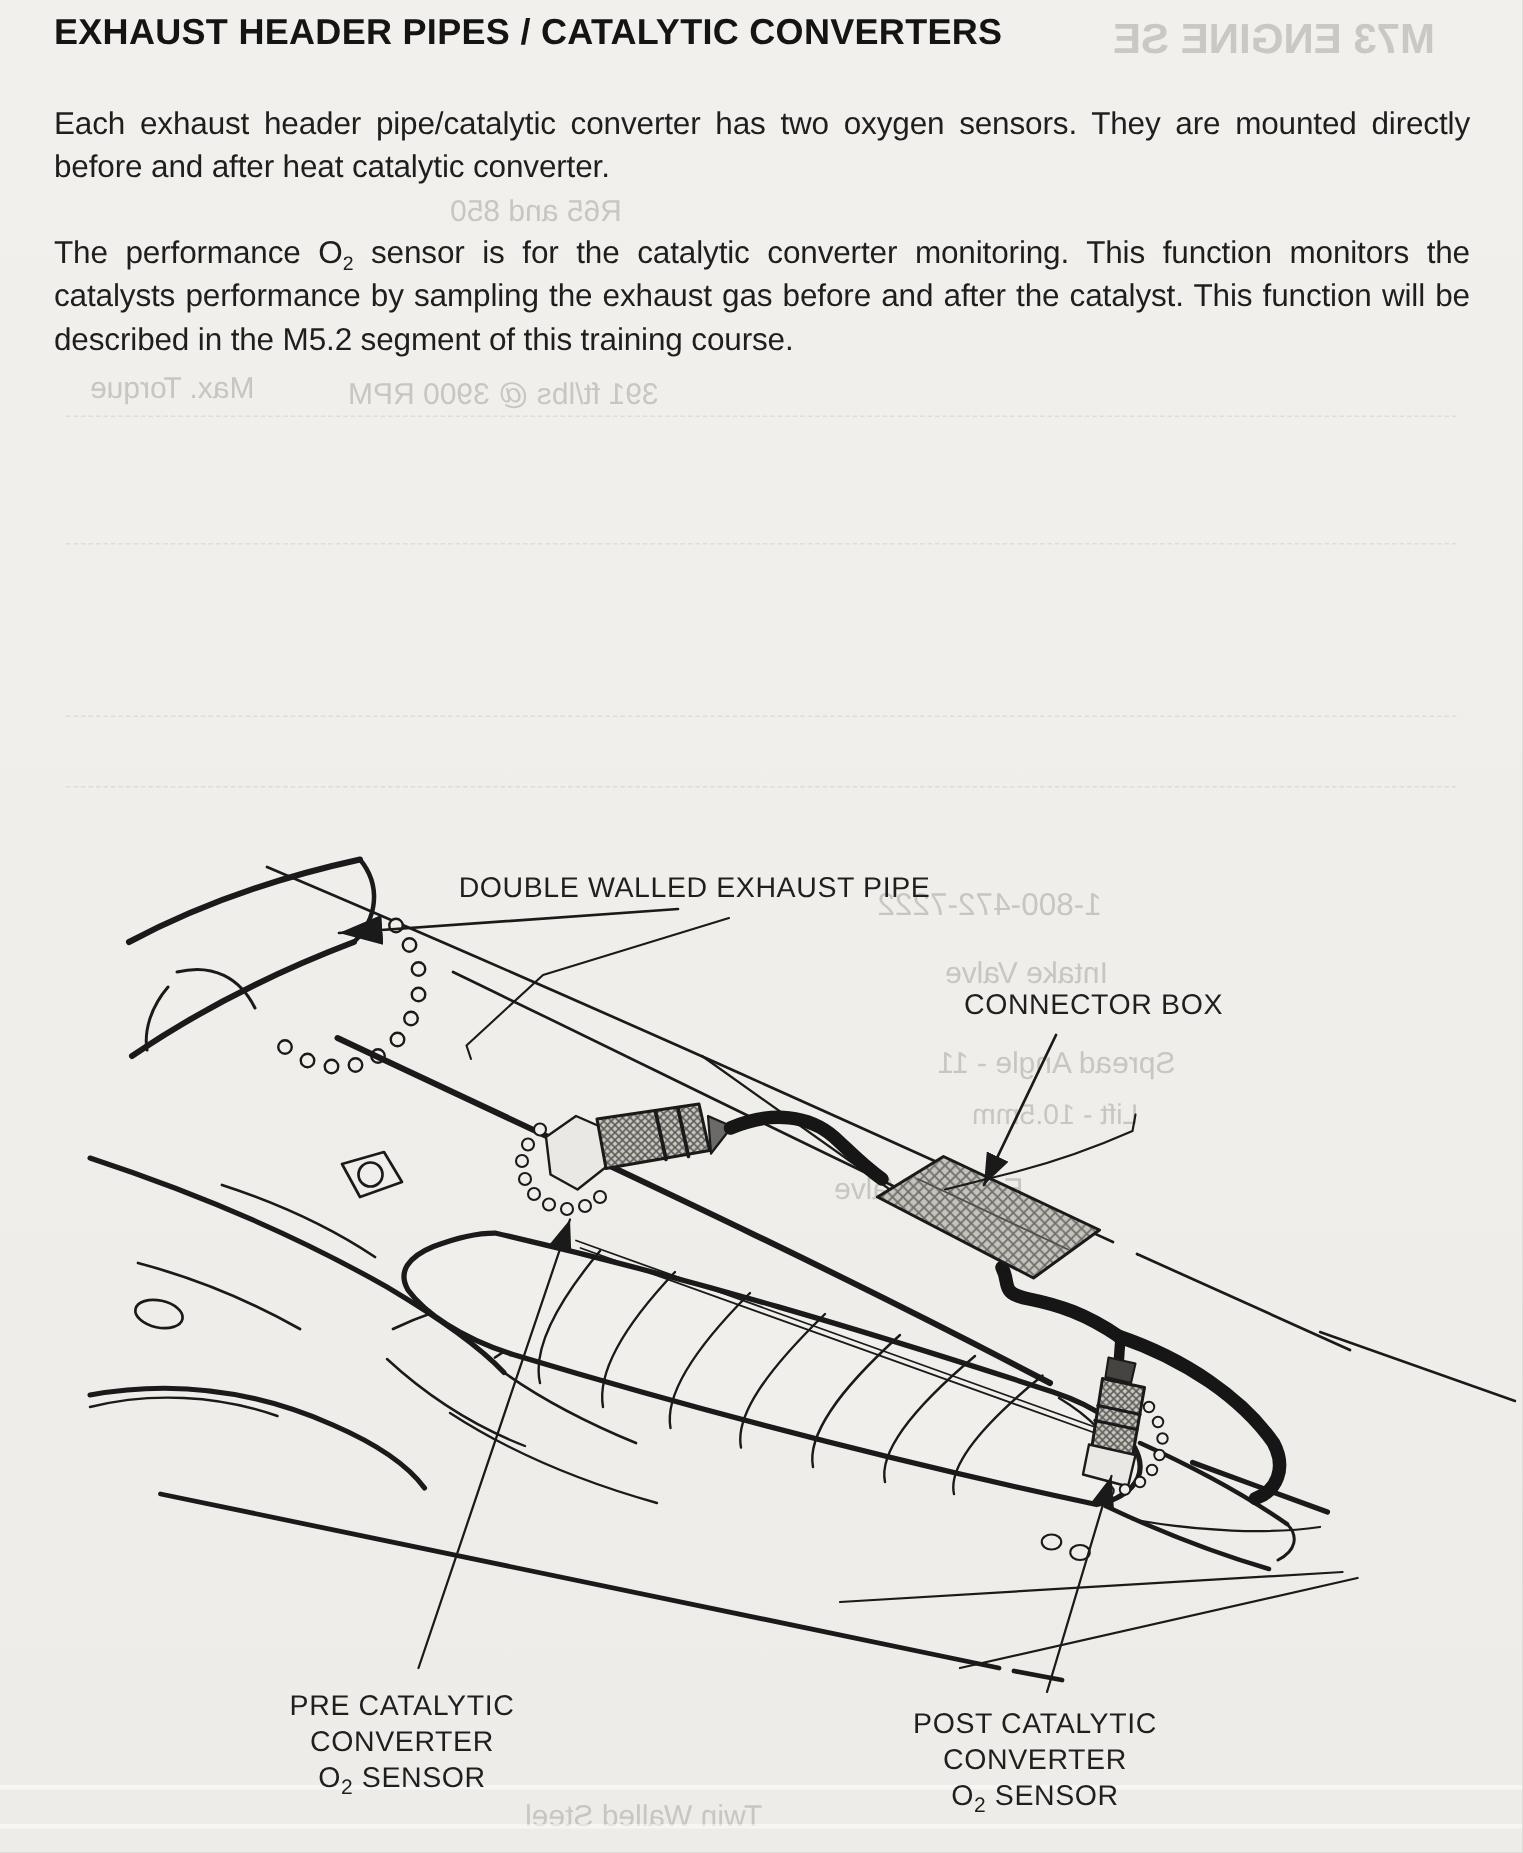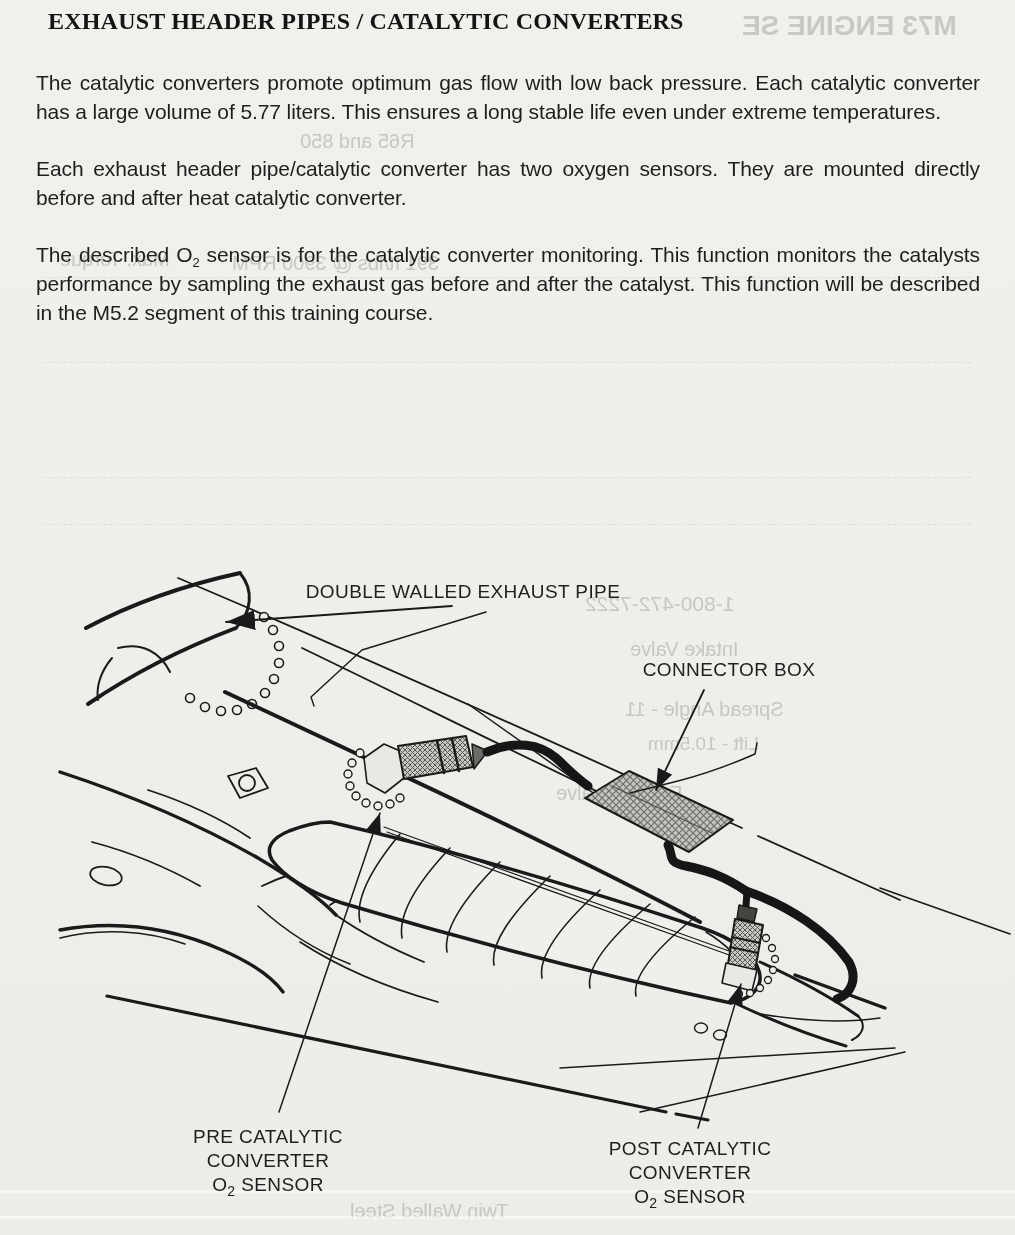--- a/index.html
+++ b/index.html
@@ -1,20 +1,20 @@
 <!DOCTYPE html>
 <html><head>
 <meta charset="utf-8">
 <style>
   html,body{margin:0;padding:0;background:#d8d7d3;}
   .sheet{position:relative;width:1015px;height:1235px;overflow:hidden;
     background:linear-gradient(180deg,#f1f0ec 0%,#efeeea 55%,#edece8 100%);
     font-family:"Liberation Sans",sans-serif;color:#1d1d1d;}
-  .title{position:absolute;left:48px;top:8px;font-size:24px;font-weight:bold;
-    letter-spacing:.2px;color:#141414;font-family:Liberation Serif, serif;}
+  .title{position:absolute;left:36px;top:8px;font-size:24px;font-weight:bold;
+    letter-spacing:.2px;color:#141414;}
   .body-copy{position:absolute;left:36px;top:68px;width:944px;}
   .body-copy p{margin:0 0 28px 0;font-size:21px;line-height:29px;
     text-align:justify;color:#1e1e1e;letter-spacing:-0.1px;}
   .body-copy sub{font-size:13px;line-height:0;}
   .ghost{position:absolute;transform:scaleX(-1);white-space:nowrap;
     color:#c7c6c1;font-size:20px;}
   .g0{left:742px;top:10px;font-size:28px;font-weight:bold;color:#c9c8c2;}
   .g1{left:300px;top:130px;}
   .g2{left:60px;top:248px;}
   .g3{left:232px;top:252px;}
@@ -50,23 +50,22 @@
   <div class="rule r0"></div>
   <div class="rule r1"></div>
   <div class="rule r2"></div>
   <div class="rule r3"></div>
   <div class="streak s0"></div>
   <div class="streak s1"></div>
 
   <div class="title">EXHAUST HEADER PIPES / CATALYTIC CONVERTERS</div>
 
   <div class="body-copy">
-    <p>The catalytic converters promote optimum gas flow with low back pressure.  Each catalytic converter has a large volume of 5.77 liters.  This ensures a long stable life even under extreme temperatures.</p>
     <p>Each exhaust header pipe/catalytic converter has two oxygen sensors.  They are mounted directly before and after heat catalytic converter.</p>
-    <p><span>The described O</span><sub>2</sub><span> sensor is for the catalytic converter monitoring.  This function monitors the catalysts performance by sampling the exhaust gas before and after the catalyst.  This function will be described in the M5.2 segment of this training course.</span></p>
+    <p><span>The performance O</span><sub>2</sub><span> sensor is for the catalytic converter monitoring.  This function monitors the catalysts performance by sampling the exhaust gas before and after the catalyst.  This function will be described in the M5.2 segment of this training course.</span></p>
   </div>
 
   <svg class="art" width="1015" height="1235" viewBox="0 0 1015 1235">
     <defs>
       <pattern id="sens" width="5" height="5" patternUnits="userSpaceOnUse">
         <rect width="5" height="5" fill="#c8c7c2"></rect>
         <path d="M0,0L5,5M5,0L0,5" stroke="#5a5954" stroke-width="1"></path>
       </pattern>
       <pattern id="boxp" width="7" height="7" patternUnits="userSpaceOnUse">
         <rect width="7" height="7" fill="#c4c3be"></rect>

